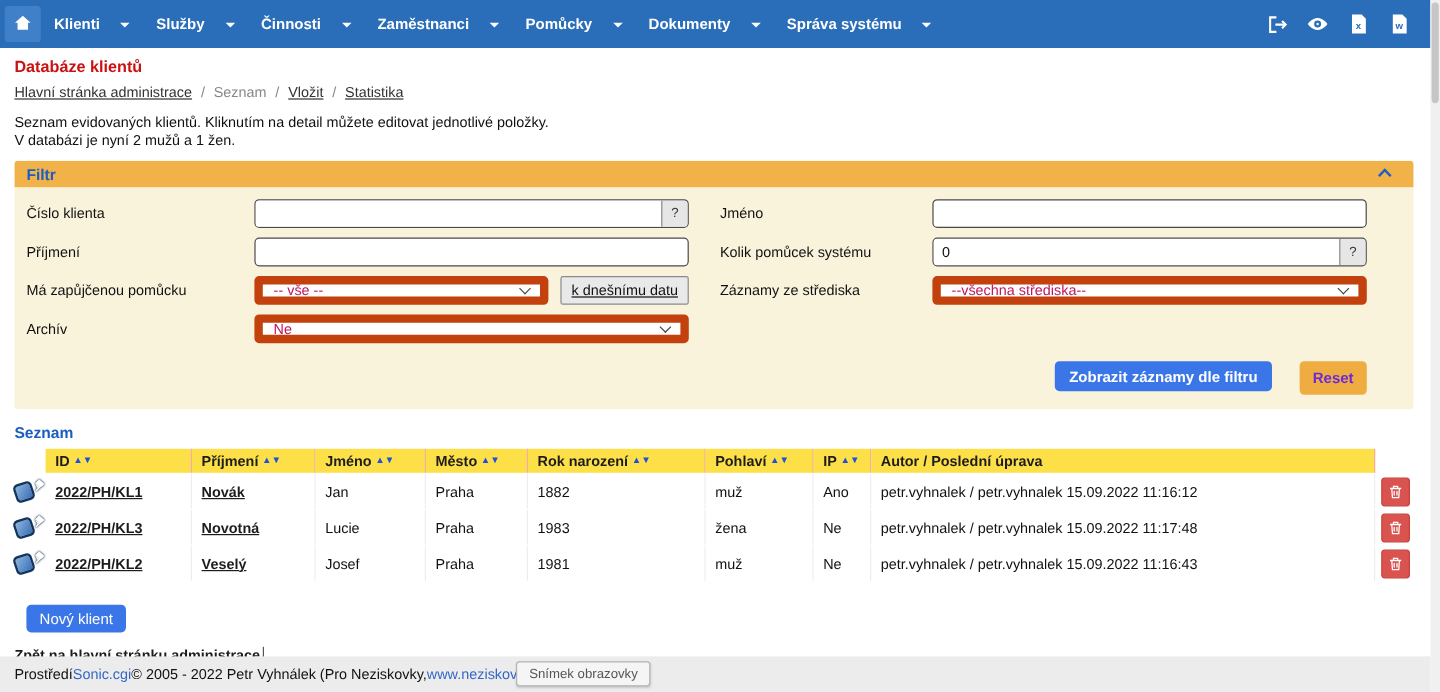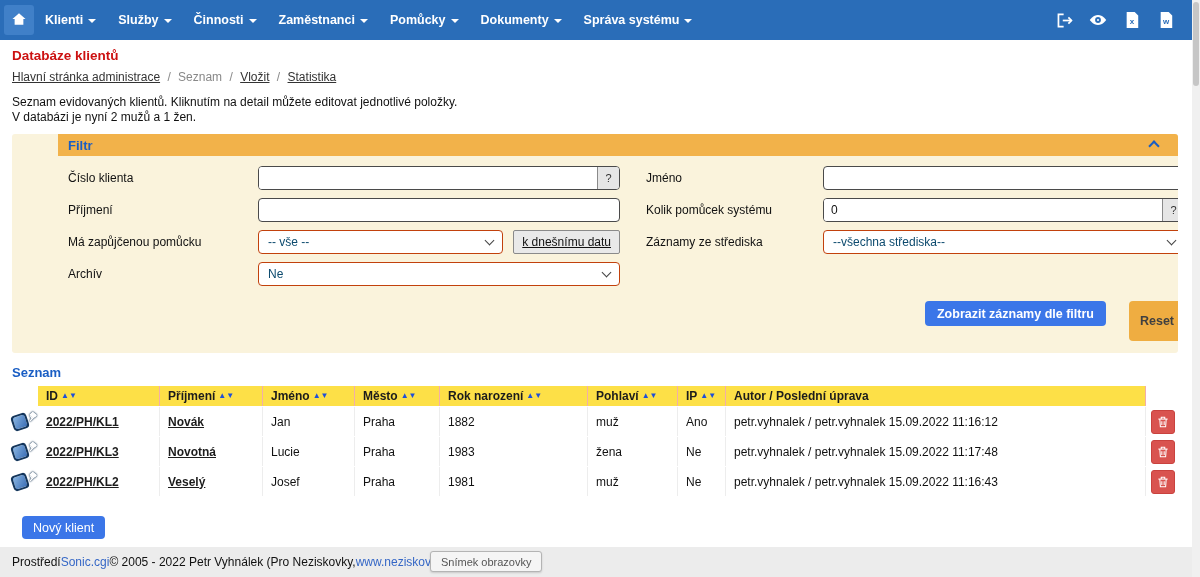--- a/index.html
+++ b/index.html
@@ -5,63 +5,63 @@
   * { margin:0; padding:0; box-sizing:border-box; }
   body { background:#fff; }
   .page { position:relative; width:1200px; height:577px; overflow:hidden; background:#fff;
           font-family:"Liberation Sans", sans-serif; font-size:12px; color:#222; }
 
   
   .nav { position:absolute; left:0; top:0; width:1192px; height:40px; background:#2a6db8;
          display:flex; align-items:center; }
   .nav-home { width:30px; height:30px; margin-left:4px; background:#4080c8; border-radius:3px;
               display:flex; align-items:center; justify-content:center; cursor:pointer; }
-  .nav-item { display:flex; align-items:center; gap:5px; color:#fff; font-weight:bold;
+  .nav-item { display:flex; align-items:center; gap:17px; color:#fff; font-weight:bold;
               font-size:12.5px; padding:0 11px; height:40px; cursor:pointer; }
   .caret-down { width:0; height:0; border-left:4px solid transparent; border-right:4px solid transparent;
                 border-top:4px solid #fff; margin-top:2px; }
   .nav-right { margin-left:auto; display:flex; align-items:center; gap:14px; padding-right:16px; }
   .nav-icon { width:20px; height:20px; cursor:pointer; display:flex; align-items:center; justify-content:center; }
 
   
   .content { position:absolute; left:12px; top:40px; width:1156px; }
   .page-title { color:#cc1111; font-size:13.5px; font-weight:bold; margin-top:8px; }
   .breadcrumb { margin-top:7px; font-size:12px; color:#666; }
   .breadcrumb a { color:#333; text-decoration:underline; cursor:pointer; }
   .breadcrumb .cur { color:#888; }
   .breadcrumb .sep { color:#888; margin:0 4px; }
   .desc { margin-top:11px; line-height:15px; color:#111; }
 
   
-  .filter { margin-top:9px; width:1166px; border-radius:3px; overflow:hidden; background:#faf3dc;padding-left:46px; }
+  .filter { margin-top:9px; width:1166px; border-radius:3px; overflow:hidden; background:#faf3dc; }
   .filter-head { position:relative; height:22px; background:#f2b24a; display:flex; align-items:center; padding:0 10px; }
   .filter-title { color:#1a5ec4; font-weight:bold; font-size:13px; }
   .chev-up { position:absolute; right:20px; top:8px; width:8px; height:8px;
              border-left:2px solid #1a5ec4; border-top:2px solid #1a5ec4; transform:rotate(45deg); cursor:pointer; }
   .filter-body { padding:10px 10px 12px 10px; }
   .frow { display:flex; align-items:center; height:24px; margin-bottom:8px; width:1117px; }
   .flabel { width:190px; color:#111; }
   .flabel2 { width:177px; margin-left:26px; color:#111; }
   .ffield { width:362px; display:flex; }
   .input-group { flex:1; display:flex; border:1px solid #4a4a4a; border-radius:4px; background:#fff; overflow:hidden; height:24px; }
   .input-group input { flex:1; border:none; outline:none; padding:0 7px; font:12px "Liberation Sans",sans-serif; color:#111; background:#fff; }
   .help-btn { width:22px; border:none; border-left:1px solid #8a8a8a; background:#e6e6e6; color:#333;
               font:11px "Liberation Sans",sans-serif; cursor:pointer; }
   .text-input { width:100%; height:24px; border:1px solid #4a4a4a; border-radius:4px; padding:0 7px;
                 font:12px "Liberation Sans",sans-serif; color:#111; background:#fff; outline:none; }
-  .sel { flex:1; height:24px; border:1px solid #c2410c; border-radius:4px; background:#fff;
-         display:flex; align-items:center; justify-content:space-between; padding:0 9px; cursor:pointer; color:#0c4a6e; }
+  .sel { flex:1; height:24px; border:7px solid #c2410c; border-radius:4px; background:#fff;
+         display:flex; align-items:center; justify-content:space-between; padding:0 9px; cursor:pointer; color:#be185d; }
   .chev-down { width:7px; height:7px; border-left:1.5px solid #444; border-bottom:1.5px solid #444;
                transform:rotate(-45deg); margin-top:-3px; }
   .date-btn { margin-left:10px; height:24px; padding:0 8px; background:#e9e9e9; border:1px solid #8a8a8a;
               border-radius:2px; font:12px "Liberation Sans",sans-serif; color:#111; cursor:pointer; white-space:nowrap;text-decoration:underline; }
   .fbuttons { display:flex; justify-content:flex-end; gap:23px; width:1117px; margin-top:15px; }
   .btn-primary { height:25px; padding:0 12px; background:#3b76e8; color:#fff; border:none; border-radius:4px;
                  font:bold 12.5px "Liberation Sans",sans-serif; cursor:pointer; }
-  .btn-warn { height:40px; padding:0 11px; background:#efad41; color:#404040; border:none; border-radius:4px;
+  .btn-warn { height:28px; padding:0 11px; background:#efad41; color:#6d28d9; border:none; border-radius:4px;
               font:bold 12.5px "Liberation Sans",sans-serif; cursor:pointer;text-align:center; }
 
   
   .list-title { color:#1a5ec4; font-weight:bold; font-size:13px; margin-top:12px; }
   .tbl { margin-top:6px; display:grid; width:1168px;
          grid-template-columns:26px 122px 103px 92px 85px 148px 90px 48px 1fr 34px;
          row-gap:1px; }
   .th { background:#fde047; color:#1c1c1c; font-weight:bold; height:20px; display:flex; align-items:center;
         padding:0 8px; border-right:1px solid #f2aea8; }
   .th:last-of-type { border-right:none; }

